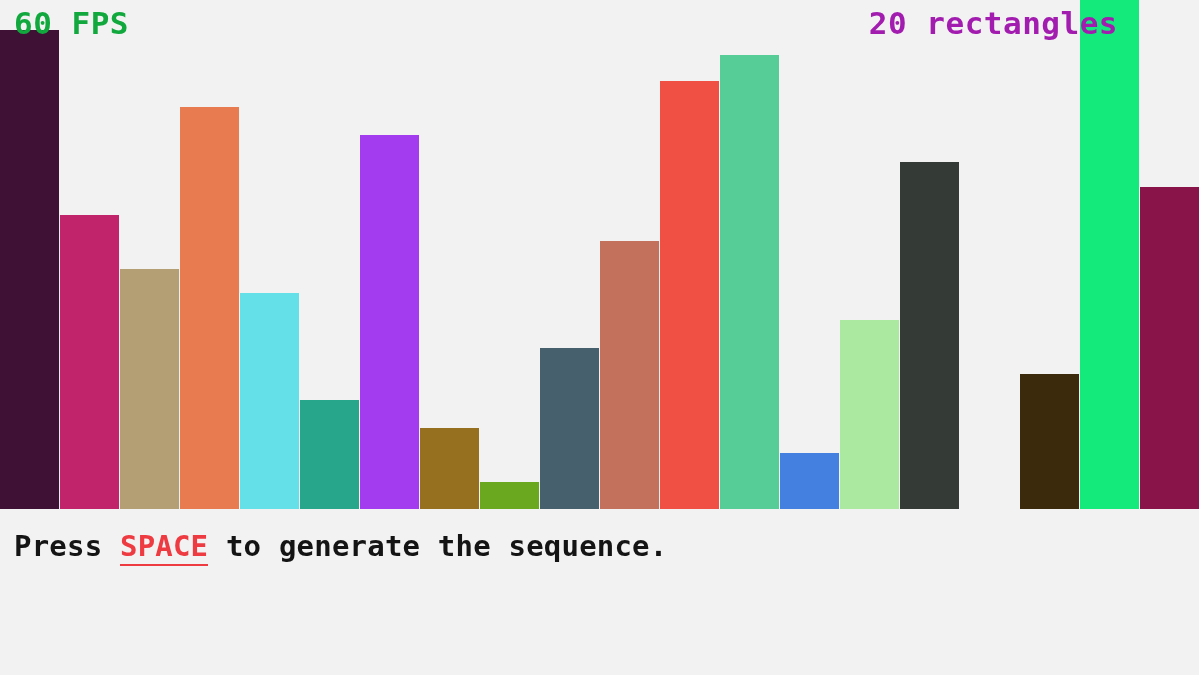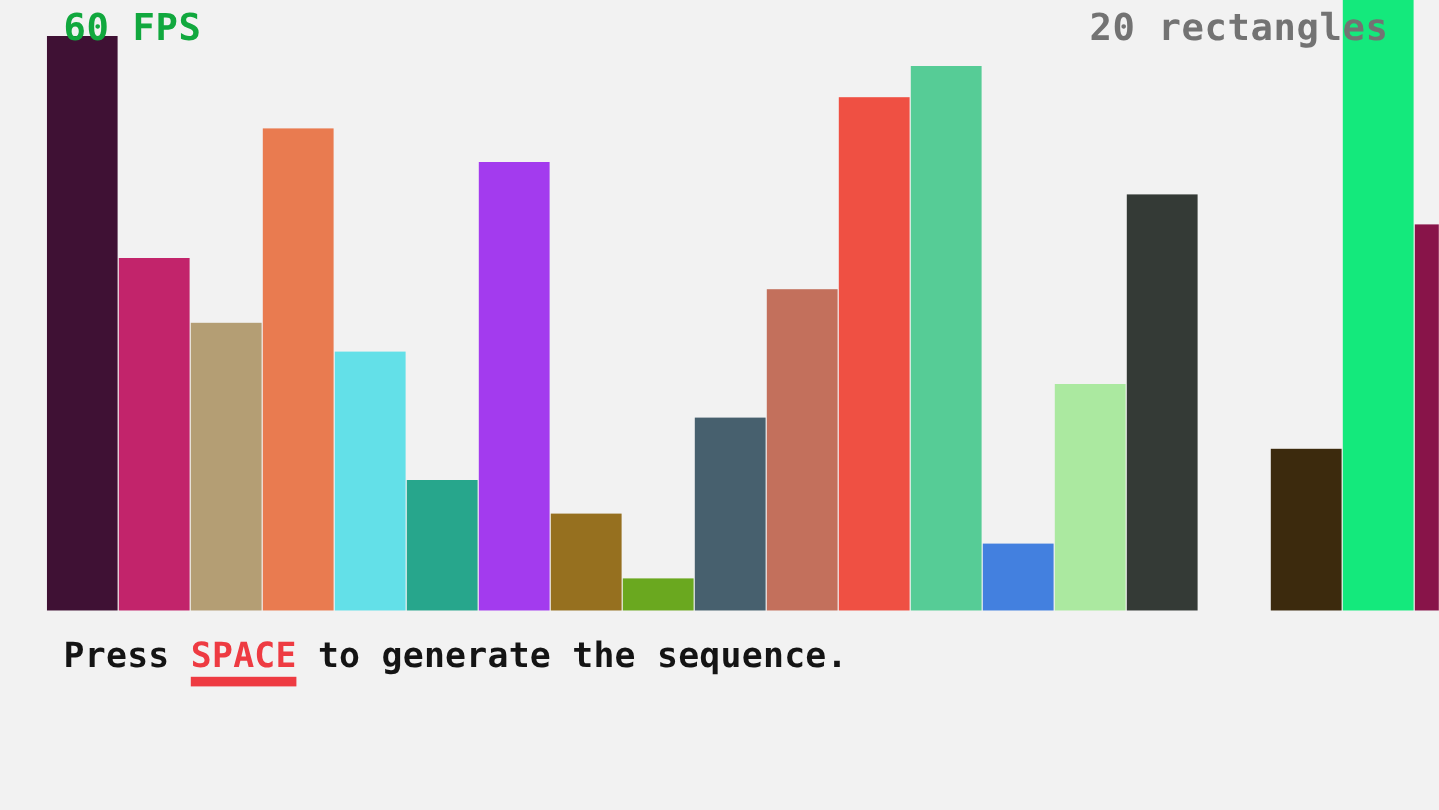--- a/index.html
+++ b/index.html
@@ -14,21 +14,20 @@
   body {
     font-family: "DejaVu Sans Mono", "Liberation Mono", monospace;
     position: relative;
   }
 
   #app {
     position: relative;
     width: 1130px;
     height: 675px;
     background: #F2F2F2;
-    margin-left: 39px;
   }
 
   
   #chart-area {
     position: absolute;
     left: 0;
     top: 0;
     width: 1199px;
     height: 509px;
     overflow: hidden;
@@ -50,21 +49,21 @@
     line-height: 1;
     white-space: nowrap;
     user-select: none;
   }
   #fps-counter {
     left: 14px;
     color: #11A83E;
   }
   #rect-count {
     right: 12px;
-    color: #737373;
+    color: #a21caf;
     text-align: center;
   }
 
   
   #instructions {
     position: absolute;
     left: 0;
     top: 509px;
     width: 1199px;
     height: 166px;
@@ -76,21 +75,21 @@
     font-family: "DejaVu Sans Mono", "Liberation Mono", monospace;
     font-size: 29px;
     font-weight: 700;
     color: #141414;
     line-height: 48px;
     white-space: nowrap;
     letter-spacing: 0.2px;
   }
   .key {
     color: #EE3B42;
-    border-bottom: 8px solid #a21caf;
+    border-bottom: 2px solid #a21caf;
     padding-bottom: 1px;
   }
 </style>
 </head>
 <body>
 
 <div id="app" style="background: rgb(242, 242, 242);">
 
   <div id="chart-area">
       <div class="bar" style="left: 0px; width: 59px; height: 479px; background: rgb(63, 17, 52);"></div>

